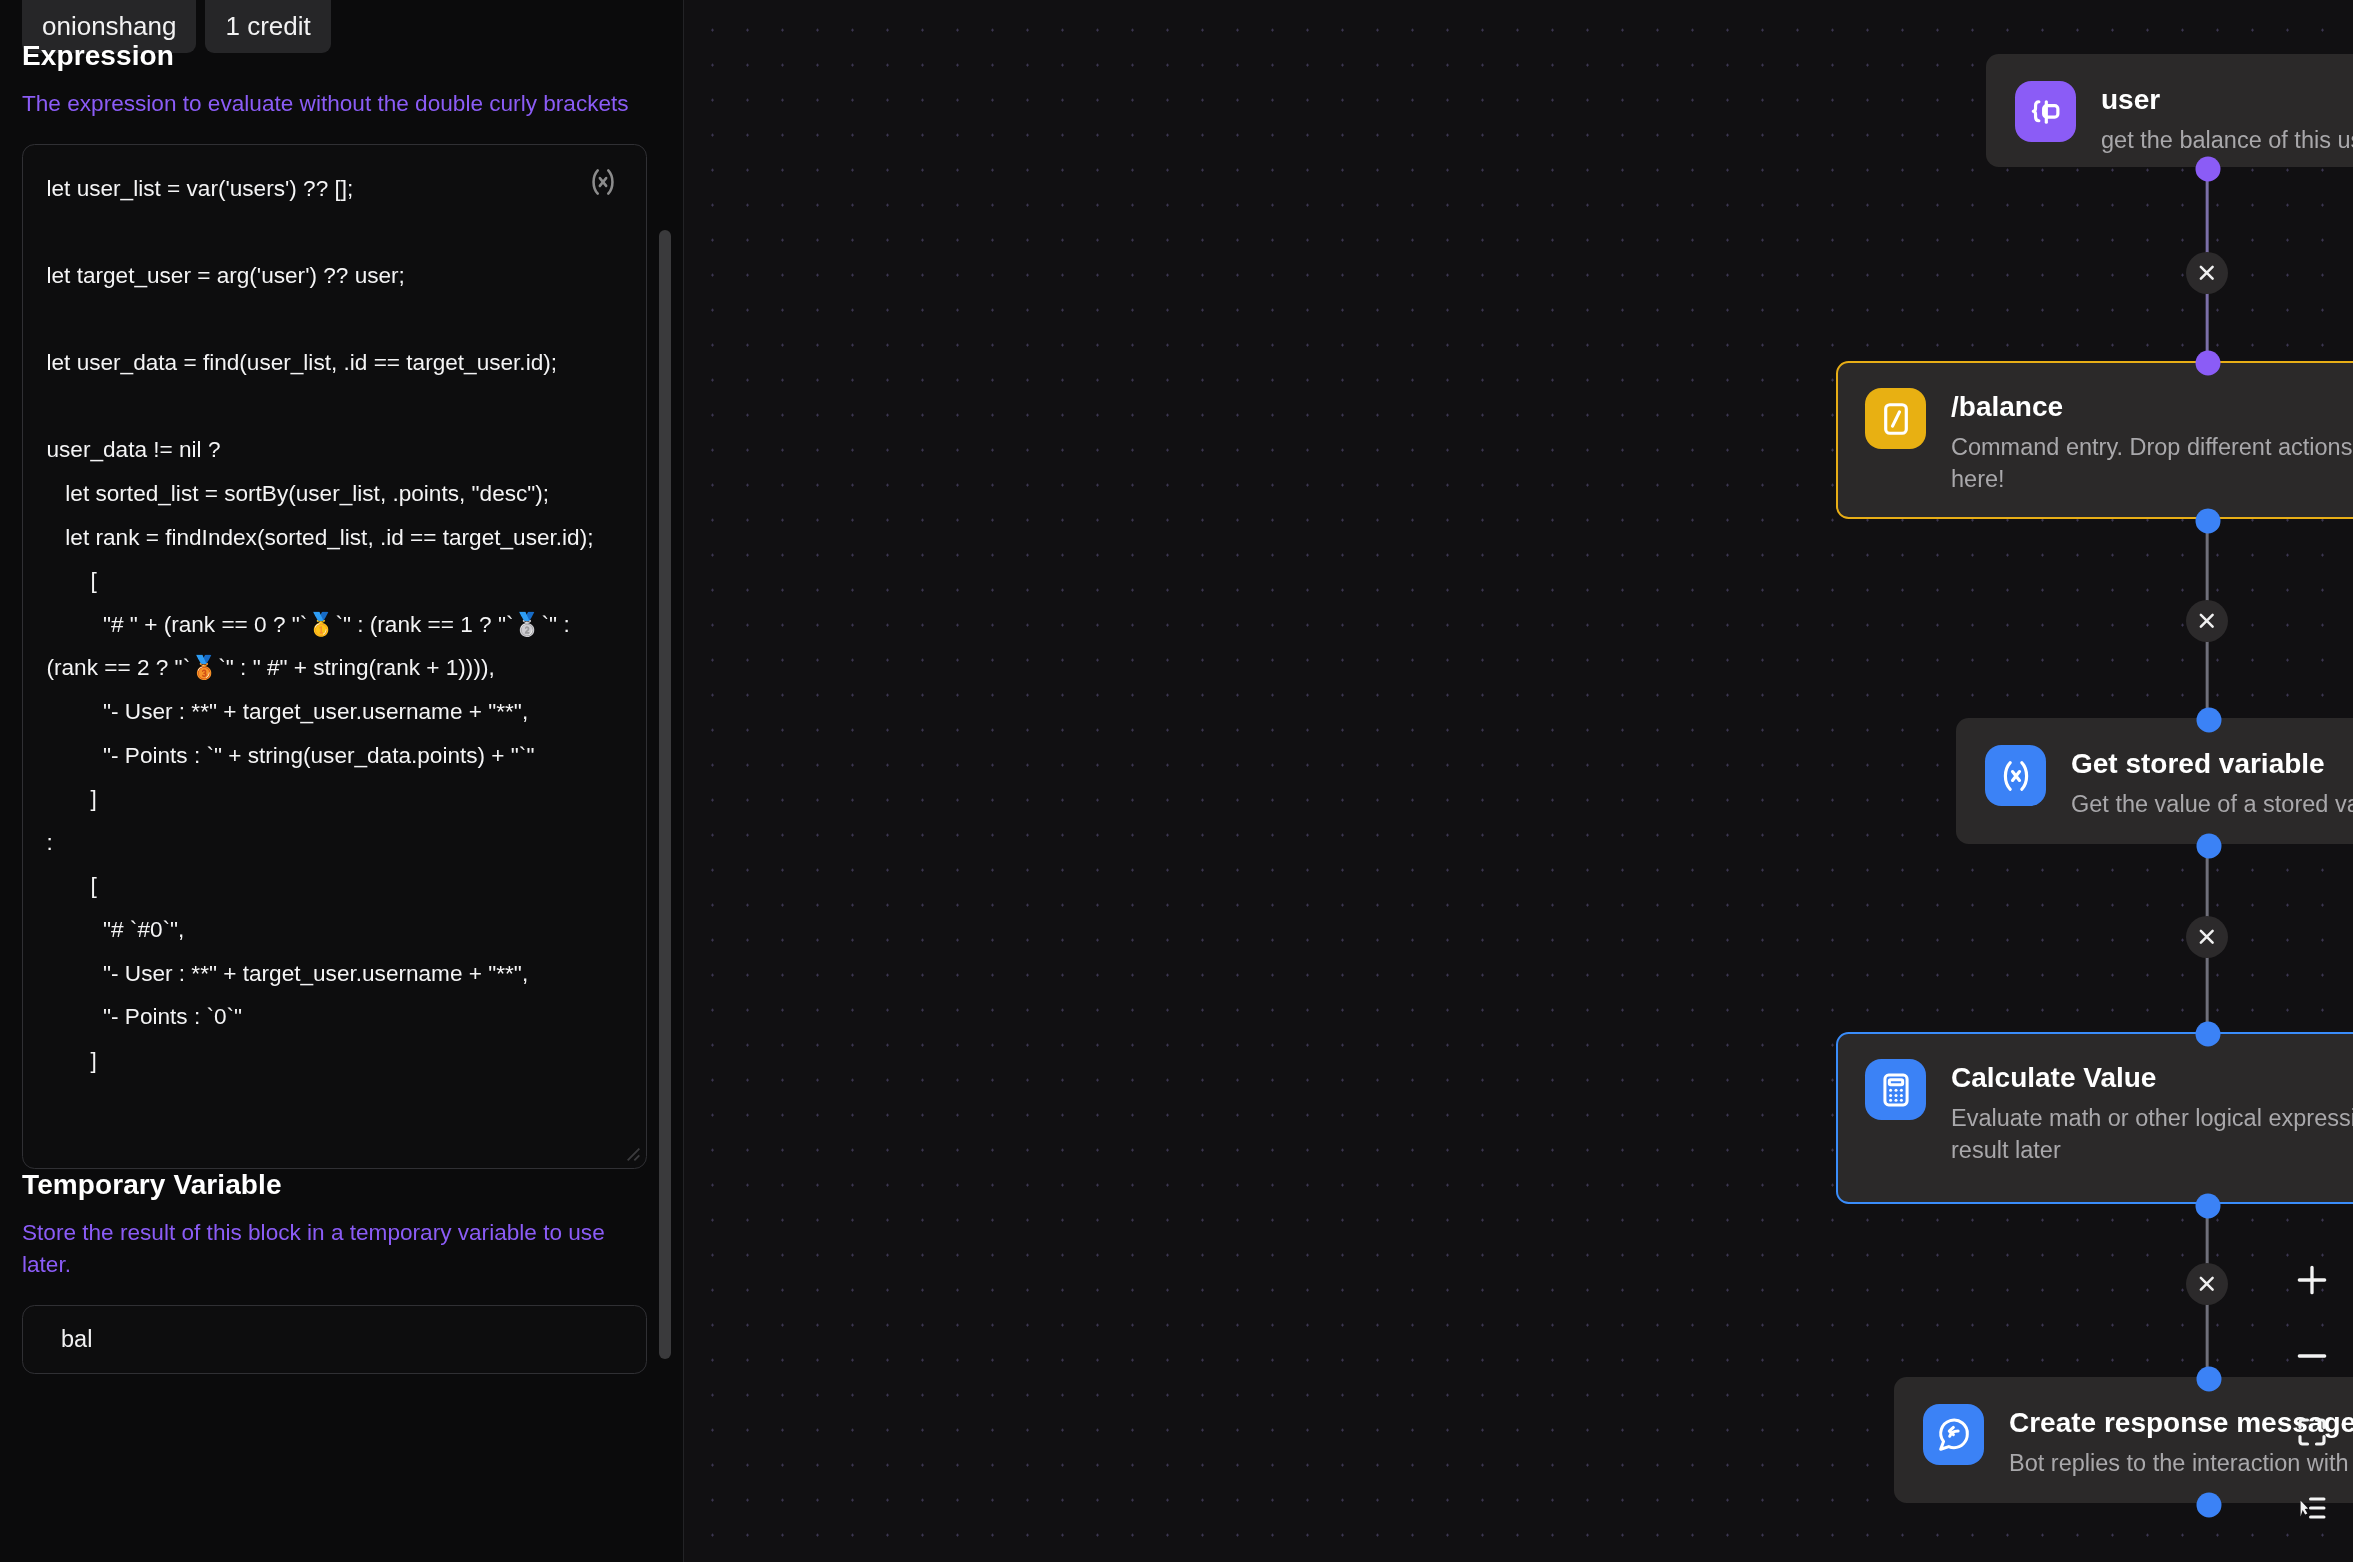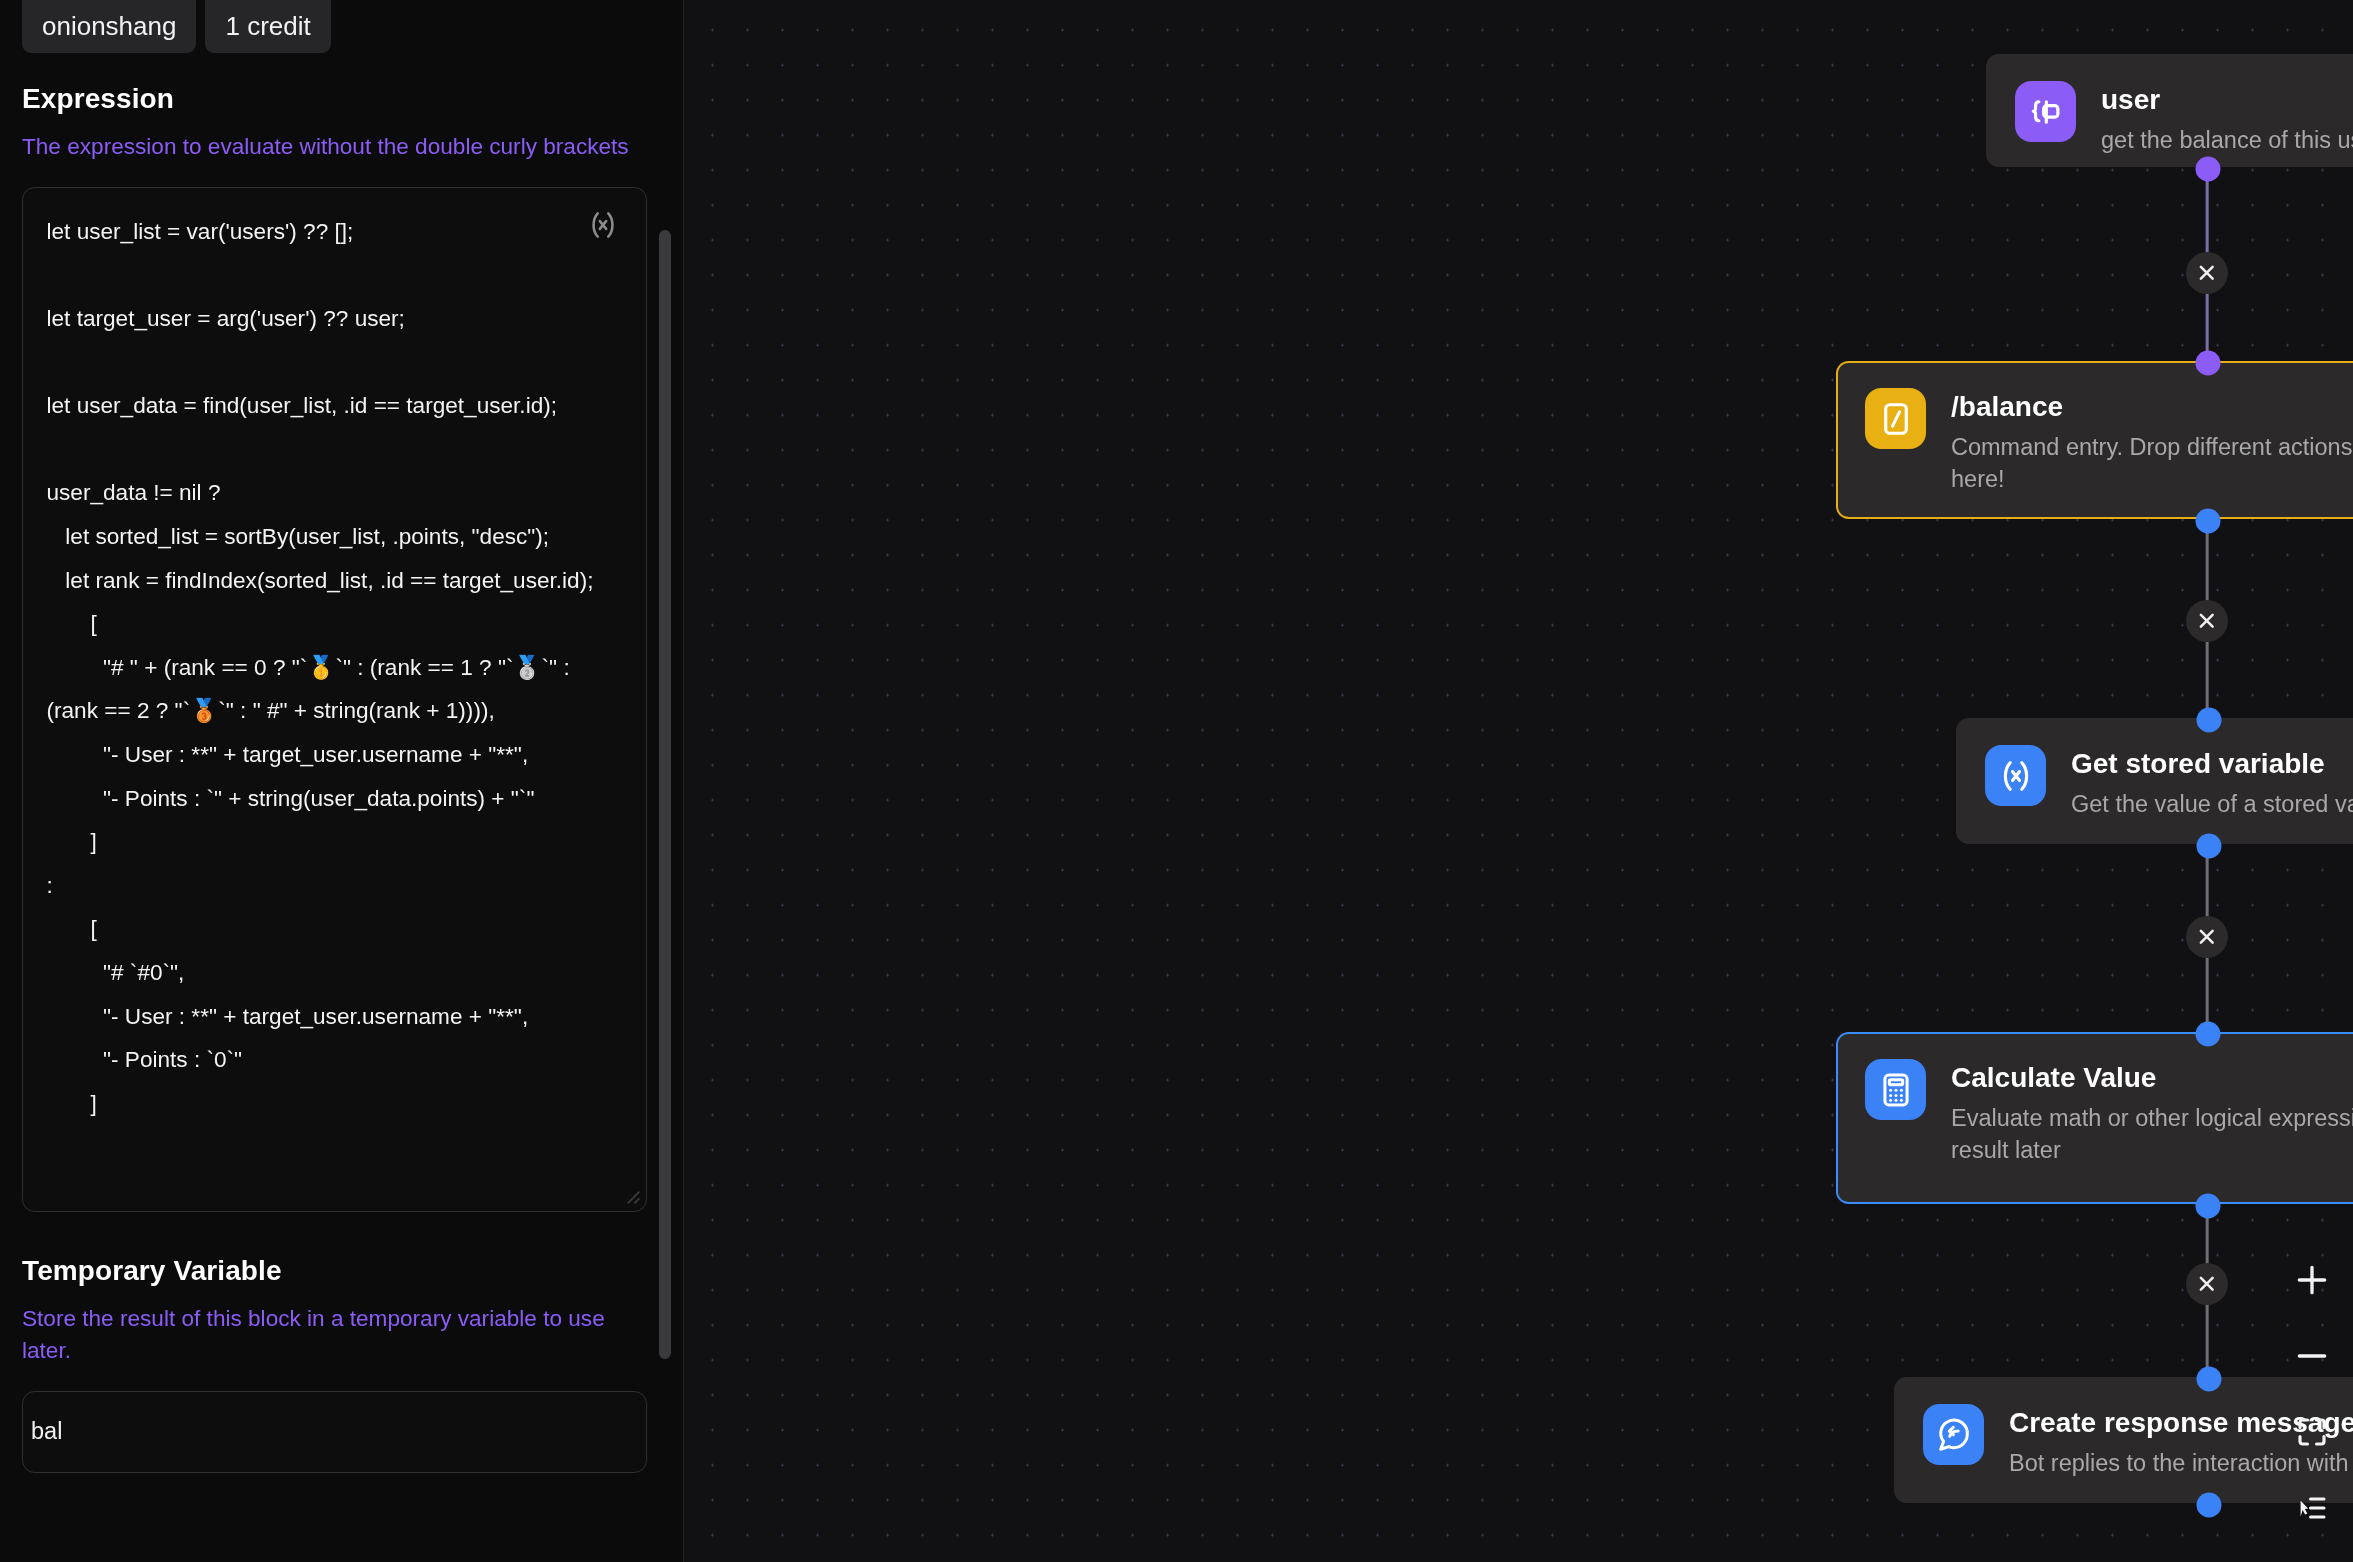--- a/index.html
+++ b/index.html
@@ -53,21 +53,20 @@
   #panel-scroll {
     position: relative;
     padding: 0 29px 0 22px;
   }
 
   .field-title {
     color: #ffffff;
     font-size: 28px;
     font-weight: bold;
     letter-spacing: 0.1px;
-    margin-top: 43px;
   }
 
   .field-desc {
     color: #8b5cf6;
     font-size: 22.6px;
     line-height: 1.42;
     margin-top: 16.3px;
     max-width: 632px;
   }
 
@@ -110,28 +109,28 @@
     bottom: 5.4px;
     width: 20px;
     height: 20px;
     cursor: nwse-resize;
     opacity: 0.5;
   }
 
   .text-input {
     margin-top: 23.5px;
     width: 625px;
-    height: 82px;
+    height: 69px;
     background: #0d0d0e;
     border: 0.9px solid #303034;
     border-radius: 12.6px;
     color: #f1f1f2;
     font-size: 23.5px;
     font-family: "Liberation Sans", sans-serif;
-    padding: 0 8px;
+    padding: 0 38px;
     outline: none;
   }
 
   #panel-scrollbar {
     position: absolute;
     right: 7.2px;
     top: 0;
     width: 20px;
     height: 1563px;
     pointer-events: none;

